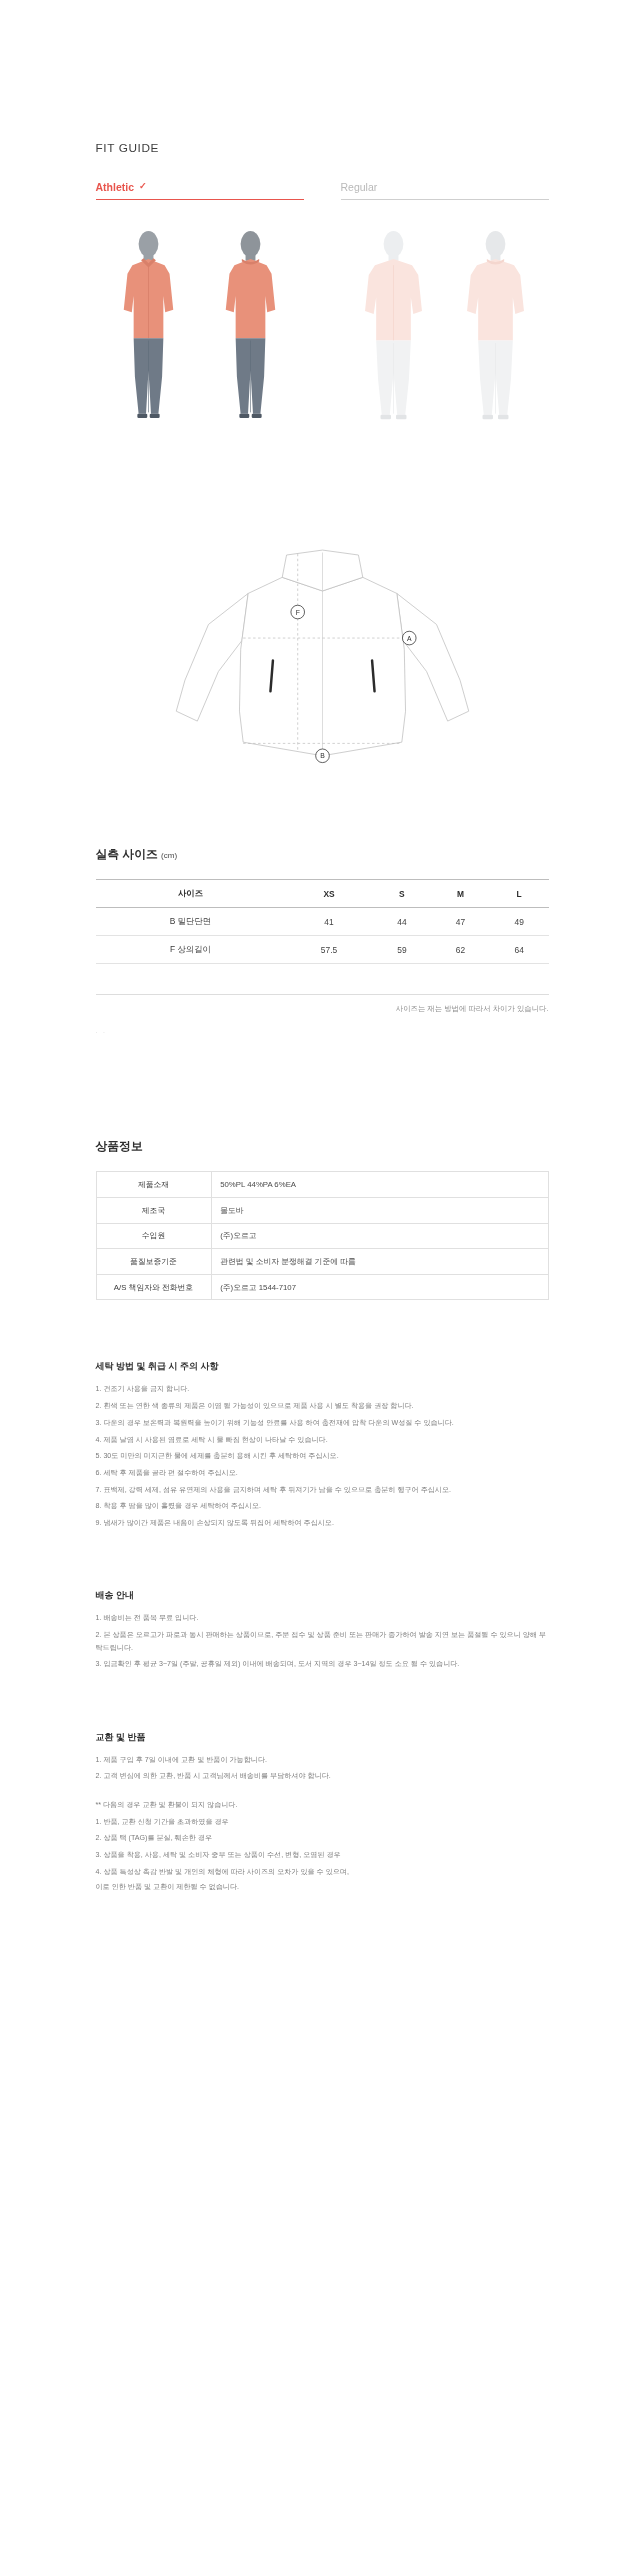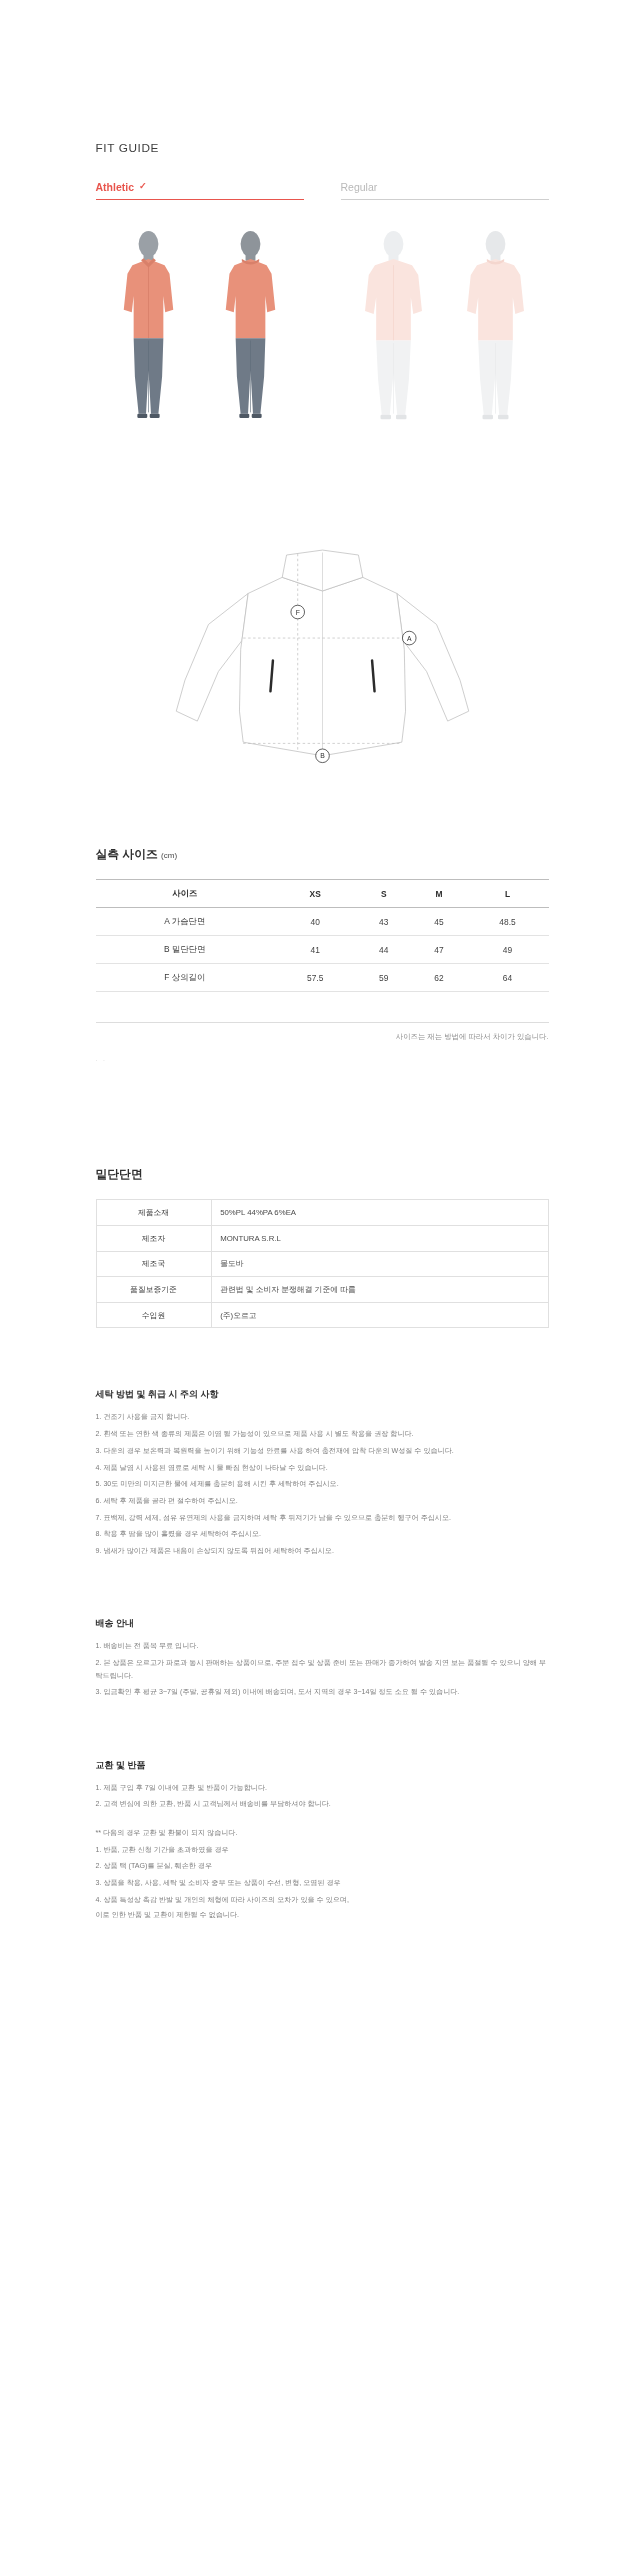--- a/index.html
+++ b/index.html
@@ -301,69 +301,62 @@
           <tr>
             <th>사이즈</th>
             <th>XS</th>
             <th>S</th>
             <th>M</th>
             <th>L</th>
           </tr>
         </thead>
         <tbody>
           <tr>
-            <td>A 가슴단면</td>
-            <td>40</td>
-            <td>43</td>
-            <td>45</td>
-            <td>48.5</td>
-          </tr>
-          <tr>
             <td>B 밑단단면</td>
             <td>41</td>
             <td>44</td>
             <td>47</td>
             <td>49</td>
           </tr>
           <tr>
             <td>F 상의길이</td>
             <td>57.5</td>
             <td>59</td>
             <td>62</td>
             <td>64</td>
           </tr>
         </tbody>
       </table>
       <div class="meas-note">사이즈는 재는 방법에 따라서 차이가 있습니다.</div>
       <div class="ghost-dots">. .</div>
     </div>
 
     <div class="info-wrap">
-      <div class="sec-title">밑단단면</div>
+      <div class="sec-title">상품정보</div>
       <table class="info-table">
         <tbody>
           <tr>
             <td class="k">제품소재</td>
             <td>50%PL 44%PA 6%EA</td>
           </tr>
           <tr>
-            <td class="k">제조자</td>
-            <td>MONTURA S.R.L</td>
-          </tr>
-          <tr>
             <td class="k">제조국</td>
             <td>몰도바</td>
           </tr>
           <tr>
+            <td class="k">수입원</td>
+            <td>(주)오르고</td>
+          </tr>
+          <tr>
             <td class="k">품질보증기준</td>
             <td>관련법 및 소비자 분쟁해결 기준에 따름</td>
           </tr>
           <tr>
-            <td class="k">수입원</td>
-            <td>(주)오르고</td>
+            <td class="k">A/S 책임자와 전화번호</td>
+            <td>(주)오르고 1544-7107</td>
           </tr>
         </tbody>
       </table>
     </div>
 
     <div class="block">
       <div class="block-title">세탁 방법 및 취급 시 주의 사항</div>
       <p>1. 건조기 사용을 금지 합니다.</p>
       <p>2. 흰색 또는 연한 색 종류의 제품은 이염 될 가능성이 있으므로 제품 사용 시 별도 착용을 권장 합니다.</p>
       <p>3. 다운의 경우 보온력과 복원력을 높이기 위해 기능성 안료를 사용 하여 충전재에 압착 다운의 W성질 수 있습니다.</p>

